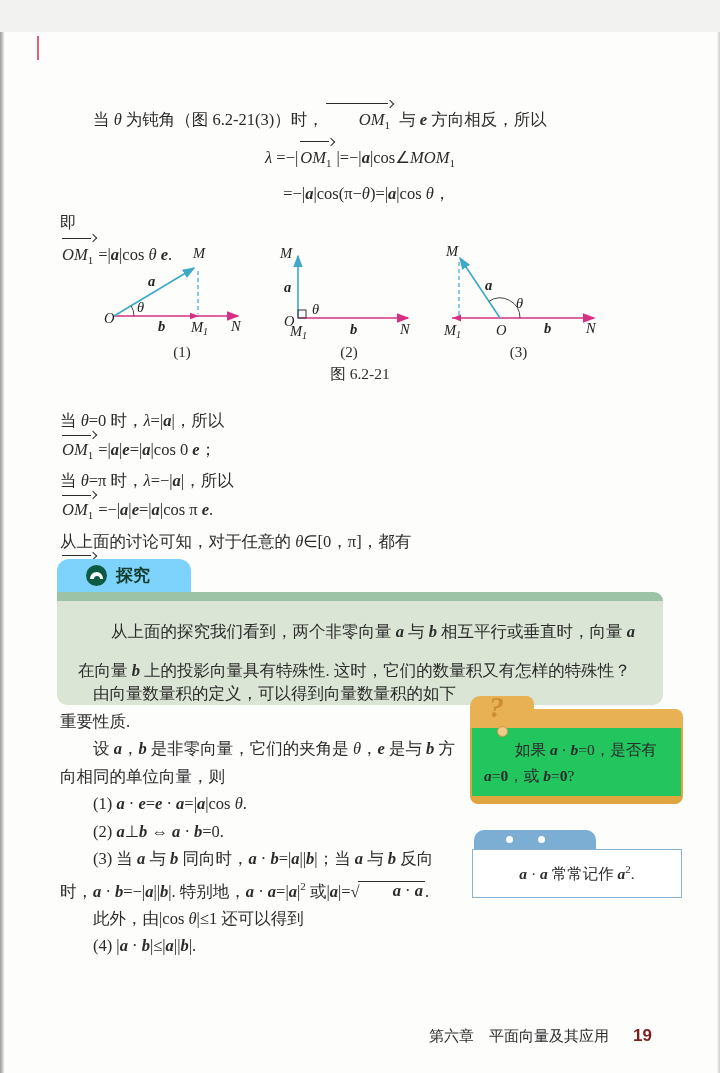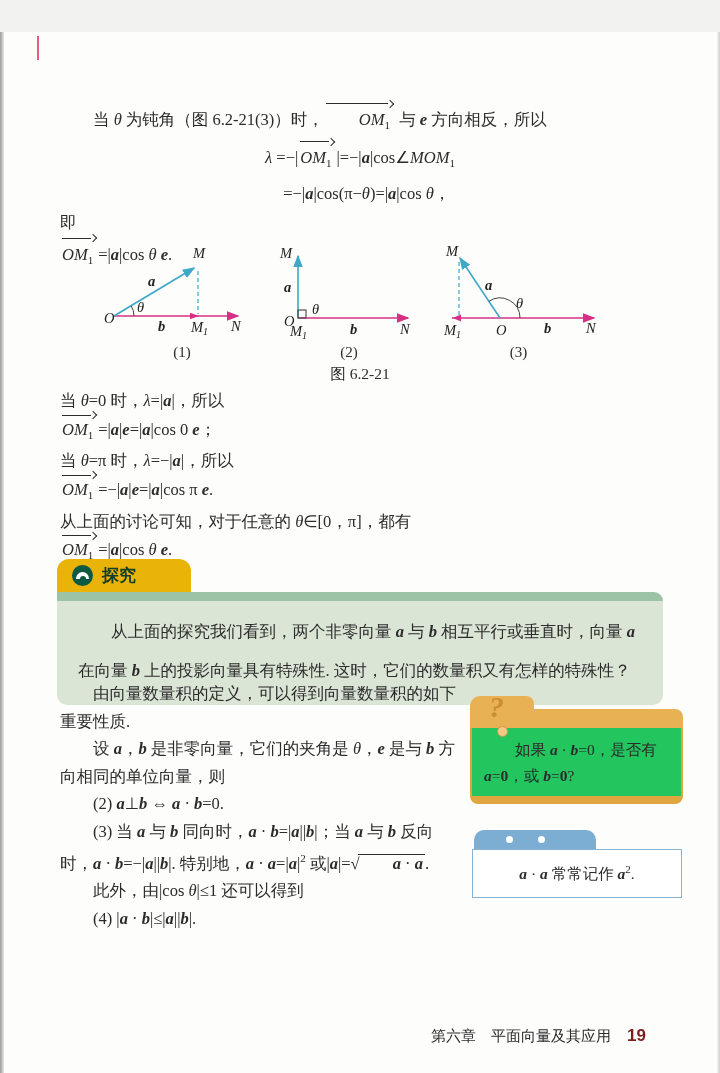--- a/index.html
+++ b/index.html
@@ -36,23 +36,23 @@
   .figrow{display:flex;align-items:flex-end;}
   .fwrap{text-align:center;}
   .ftag{font-size:15px;margin-top:-2px;}
   .fcap{text-align:center;font-size:15.5px;margin-top:3px;}
   svg text{font-family:"Liberation Serif",serif;font-size:14.5px;font-style:italic;fill:#222;}
   svg text.bv{font-weight:bold;}
   svg tspan.ss{font-size:10px;font-style:italic;}
 
   
   .explore{position:absolute;left:57px;top:527px;width:606px;}
-  .exp-tab{position:relative;width:134px;height:33px;background:#eab308;
+  .exp-tab{position:relative;width:134px;height:33px;background:#7dd3fc;
         border-radius:12px 12px 0 0;display:flex;align-items:center;gap:9px;
-        padding-left:15px;box-sizing:border-box;}
+        padding-left:29px;box-sizing:border-box;}
   .exp-icon{width:21px;height:21px;border-radius:50%;background:#0d5a43;position:relative;flex:0 0 auto;}
   .exp-icon::before{content:'';position:absolute;left:4px;top:7px;width:13px;height:7px;
         border-radius:7px 7px 0 0;background:#fff;}
   .exp-icon::after{content:'';position:absolute;left:7.5px;top:11px;width:6px;height:3px;
         border-radius:3px 3px 0 0;background:#0d5a43;}
   .exp-title{font-family:"Liberation Sans",sans-serif;font-weight:bold;font-size:17px;color:#123c2b;}
   .exp-strip{height:9px;background:#9cc3a6;border-radius:0 9px 0 0;}
   .exp-body{background:#dbe5d5;border-radius:0 0 10px 10px;padding:11px 21px 15px;
         font-size:16.5px;line-height:39px;}
 
@@ -72,21 +72,21 @@
         border-bottom-width:8px;border-radius:0 0 8px 8px;padding:9px 12px 7px;}
 
   
   .nbox{position:absolute;left:472px;top:798px;width:210px;}
   .n-tab{position:relative;margin-left:2px;width:122px;height:19px;background:#7cadd3;border-radius:10px 10px 0 0;}
   .n-dot{position:absolute;top:6px;width:7px;height:7px;border-radius:50%;background:#fff;}
   .n-dot.d1{left:32px;} .n-dot.d2{left:64px;}
   .n-body{background:#fff;border:1.6px solid #8ab2d4;padding:13px 4px 12px;text-align:center;font-size:15.5px;}
 
   
-  .footer{position:absolute;right:74px;top:994px;font-size:15px;display:flex;align-items:baseline;gap:16px;}
+  .footer{position:absolute;right:68px;top:994px;font-size:15px;display:flex;align-items:baseline;gap:24px;}
   .pagenum{font-family:"Liberation Sans",sans-serif;font-weight:bold;font-size:17px;color:#7f1d1d;}
 </style>
 </head>
 <body>
 
 <div class="page">
   <div class="edge-left"></div>
   <div class="edge-right"></div>
   <div class="corner-mark"></div>
 
@@ -177,21 +177,21 @@
           <text x="70" y="93">O</text>
           <text x="118" y="91" class="bv">b</text>
           <text x="160" y="91">N</text>
         </svg>
         <div class="ftag">(3)</div>
       </div>
     </div>
     <div class="fcap">图 6.2-21</div>
   </div>
 
-  <div class="sec" style="top:356px;line-height:25.5px;">
+  <div class="sec" style="top:376px;line-height:25.5px;">
     <div>当 <i>θ</i>=0 时，<i>λ</i>=|<b><i>a</i></b>|，所以</div>
     <div class="fcenter"><span class="vec"><i>OM</i><sub>1</sub></span>=|<b><i>a</i></b>|<b><i>e</i></b>=|<b><i>a</i></b>|cos 0 <b><i>e</i></b>；</div>
     <div>当 <i>θ</i>=π 时，<i>λ</i>=−|<b><i>a</i></b>|，所以</div>
     <div class="fcenter"><span class="vec"><i>OM</i><sub>1</sub></span>=−|<b><i>a</i></b>|<b><i>e</i></b>=|<b><i>a</i></b>|cos π <b><i>e</i></b>.</div>
     <div>从上面的讨论可知，对于任意的 <i>θ</i>∈[0，π]，都有</div>
     <div class="fcenter"><span class="vec"><i>OM</i><sub>1</sub></span>=|<b><i>a</i></b>|cos <i>θ</i> <b><i>e</i></b>.</div>
   </div>
 
   <div class="explore">
     <div class="exp-tab">
@@ -200,20 +200,21 @@
     </div>
     <div class="exp-strip"></div>
     <div class="exp-body">
       <div class="indent">从上面的探究我们看到，两个非零向量 <b><i>a</i></b> 与 <b><i>b</i></b> 相互平行或垂直时，向量 <b><i>a</i></b> 在向量 <b><i>b</i></b> 上的投影向量具有特殊性. 这时，它们的数量积又有怎样的特殊性？</div>
     </div>
   </div>
 
   <div class="props">
     <div class="indent">由向量数量积的定义，可以得到向量数量积的如下重要性质.</div>
     <div class="indent">设 <b><i>a</i></b>，<b><i>b</i></b> 是非零向量，它们的夹角是 <i>θ</i>，<b><i>e</i></b> 是与 <b><i>b</i></b> 方向相同的单位向量，则</div>
+    <div class="indent">(1) <b><i>a</i></b> · <b><i>e</i></b>=<b><i>e</i></b> · <b><i>a</i></b>=|<b><i>a</i></b>|cos <i>θ</i>.</div>
     <div class="indent">(2) <b><i>a</i></b>⊥<b><i>b</i></b> ⇔ <b><i>a</i></b> · <b><i>b</i></b>=0.</div>
     <div class="indent">(3) 当 <b><i>a</i></b> 与 <b><i>b</i></b> 同向时，<b><i>a</i></b> · <b><i>b</i></b>=|<b><i>a</i></b>||<b><i>b</i></b>|；当 <b><i>a</i></b> 与 <b><i>b</i></b> 反向时，<b><i>a</i></b> · <b><i>b</i></b>=−|<b><i>a</i></b>||<b><i>b</i></b>|. 特别地，<b><i>a</i></b> · <b><i>a</i></b>=|<b><i>a</i></b>|<sup>2</sup> 或|<b><i>a</i></b>|=<span class="sqrt">√</span><span class="sqrtbar"><b><i>a</i></b> · <b><i>a</i></b></span>.</div>
     <div class="indent">此外，由|cos <i>θ</i>|≤1 还可以得到</div>
     <div class="indent">(4) |<b><i>a</i></b> · <b><i>b</i></b>|≤|<b><i>a</i></b>||<b><i>b</i></b>|.</div>
   </div>
 
   <div class="qbox">
     <div class="q-tabzone">
       <div class="q-tab-main"></div>
       <div class="q-tab-strip"></div>

